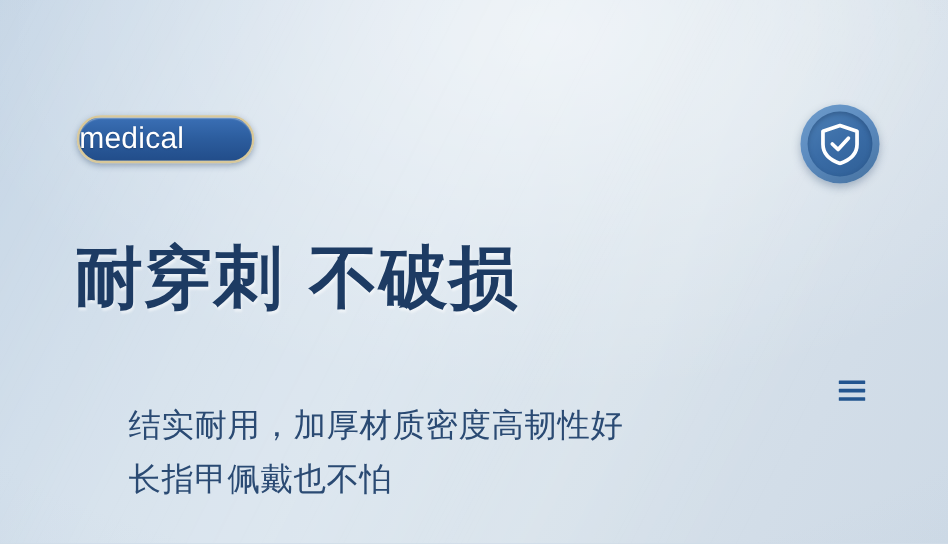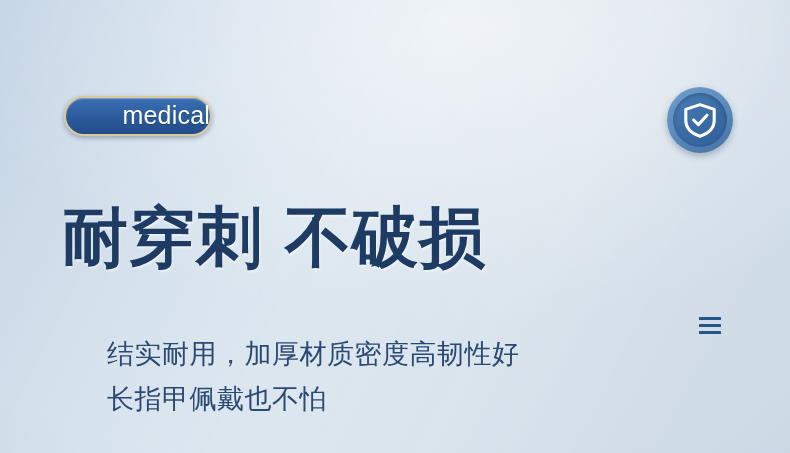--- a/index.html
+++ b/index.html
@@ -68,21 +68,21 @@
     width: 148px;
     height: 40px;
     border-radius: 20px;
     background: linear-gradient(180deg, #3a6fb5 0%, #2c5d9e 48%, #224d8a 100%);
     border: 2px solid #d8c89a;
     box-shadow:
       0 2px 5px rgba(35,60,95,0.38),
       inset 0 1px 1px rgba(255,255,255,0.35);
     display: flex;
     align-items: center;
-    justify-content: flex-end;
+    justify-content: flex-start;
   }
 
   #medical-pill-label {
     color: #ffffff;
     font-size: 25px;
     line-height: 1;
     letter-spacing: 0.2px;
     font-weight: 400;
     text-shadow: 0 1px 1px rgba(20,45,80,0.45);
     padding-bottom: 2px;
@@ -114,21 +114,21 @@
     justify-content: center;
   }
 
   #shield-check-icon svg { display: block; }
 
   
   #headline {
     position: absolute;
     left: 62px;
     top: 204px;
-    font-size: 66px;
+    font-size: 57px;
     line-height: 1.0;
     font-weight: bold;
     color: #1d3b63;
     letter-spacing: 1px;
     white-space: nowrap;
     text-shadow: 1px 2px 2px rgba(255,255,255,0.5);
   }
   #headline .gap { display: inline-block; width: 22px; }
 
   

